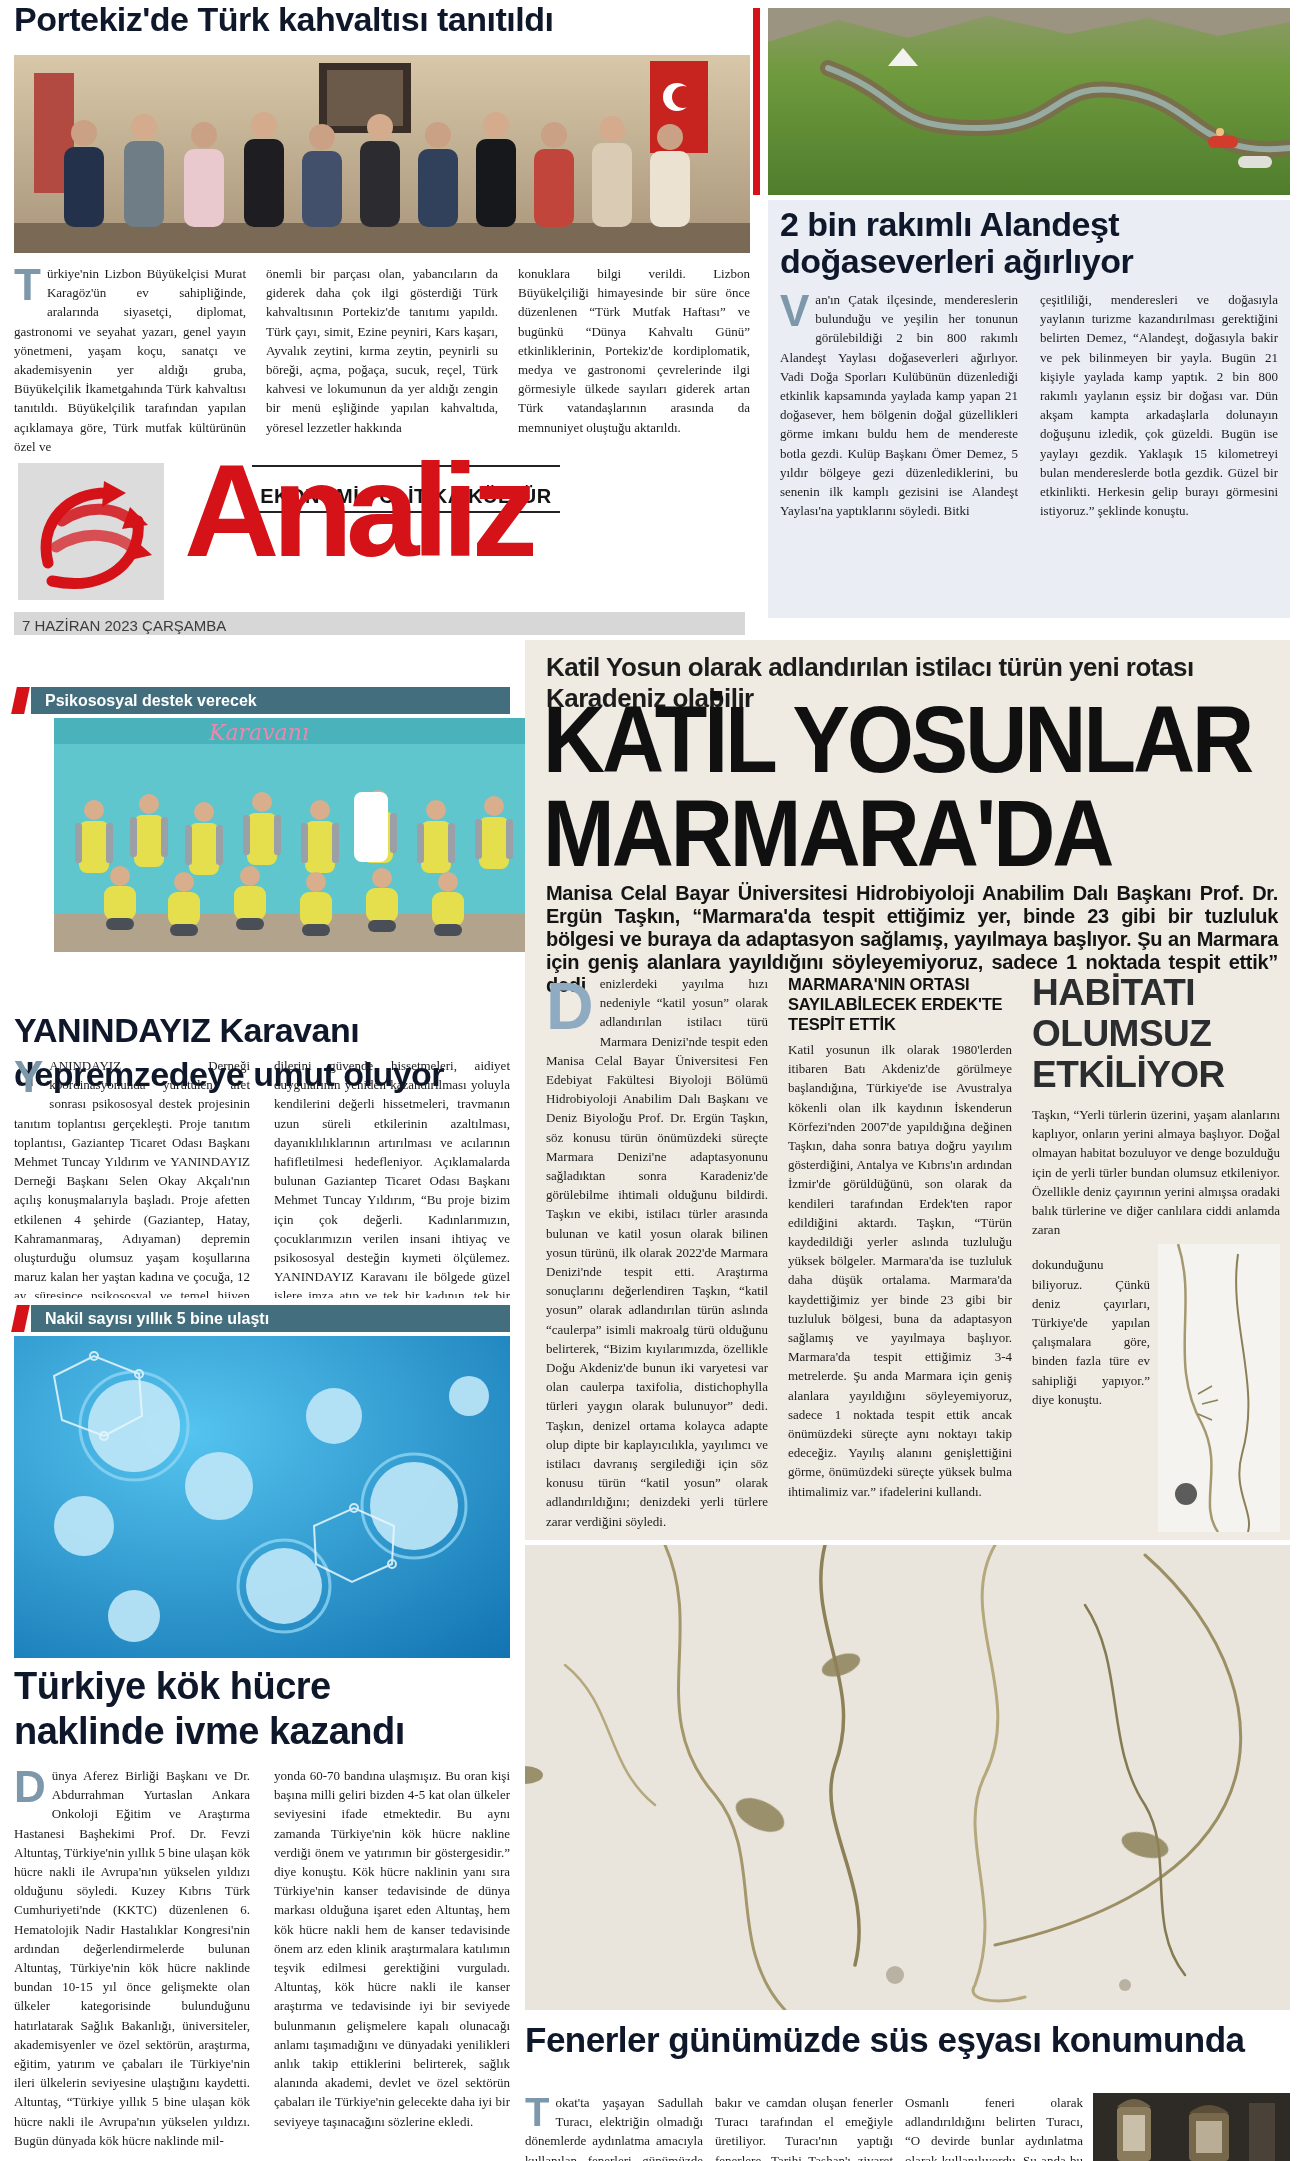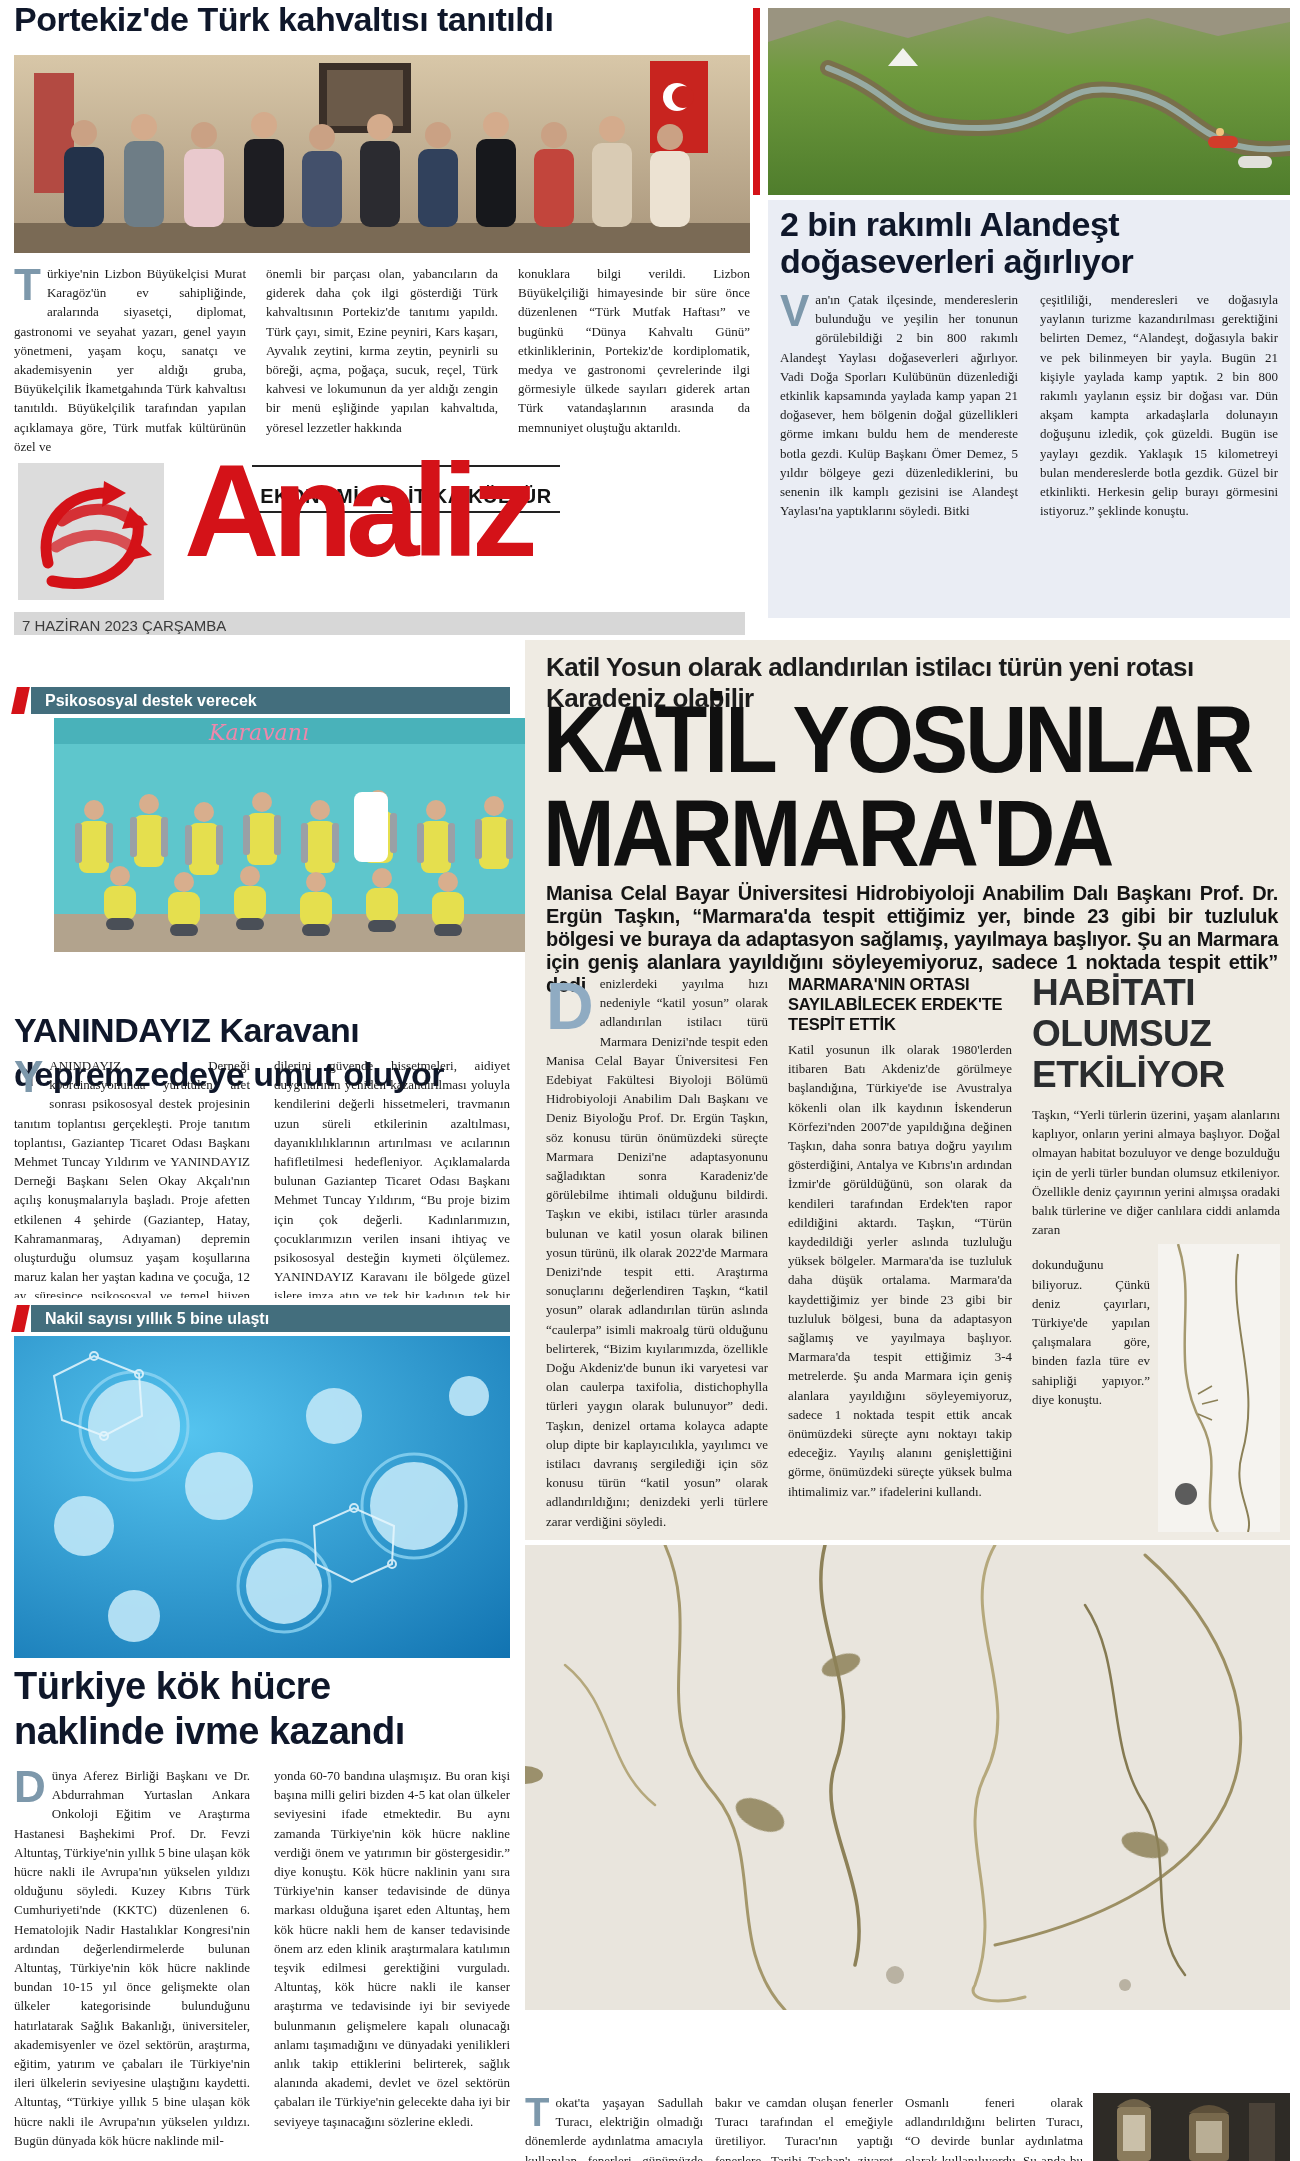--- a/index.html
+++ b/index.html
@@ -285,20 +285,21 @@
         <ellipse cx="235" cy="270" rx="26" ry="14" transform="rotate(25 235 270)"></ellipse>
         <ellipse cx="316" cy="120" rx="20" ry="10" transform="rotate(-20 316 120)"></ellipse>
         <ellipse cx="620" cy="300" rx="24" ry="12" transform="rotate(15 620 300)"></ellipse>
         <ellipse cx="470,0" cy="230" rx="18" ry="9"></ellipse>
       </g>
       <circle cx="370" cy="430" r="9" fill="#b9b2a2"></circle>
       <circle cx="600" cy="440" r="6" fill="#b9b2a2"></circle>
     </svg>
   </div>
 
+  <div class="abs hl" style="left:525px;top:2022px;width:765px;font-size:35px;">Fenerler günümüzde süs eşyası konumunda</div>
 
   <div class="col" style="left:525px;top:2093px;width:178px;height:68px;">
     <span class="dc" style="font-size:40px;">T</span><span>okat'ta yaşayan Sadullah Turacı, elektriğin olmadığı dönemlerde aydınlatma amacıyla kullanılan fenerleri günümüzde süs eşyası olarak üretiyor. Selçuklu ve Osmanlı dönemlerinde sokaklarda aydınlatma aracı olarak kullanılan veya karanlıkta insanların yanlarına aldığı fenerler, günümüzde Tokat'ta yaşayan Sadullah Turacı'nın elinde süs eşyasına dönüşüyor. Emekliliğinin ardından Tarihi Taşhan'daki mütevazı atölyesinde bir taraftan radyo tamirciliği yapan Turacı, bir taraftan da unutulmaya yüz tutmuş fenerlerin yapımını sürdürüyor. Saç,</span>
   </div>
   <div class="col" style="left:715px;top:2093px;width:178px;height:68px;">bakır ve camdan oluşan fenerler Turacı tarafından el emeğiyle üretiliyor. Turacı'nın yaptığı fenerlere, Tarihi Taşhan'ı ziyaret eden turistler rağbet gösteriyor. Turacı, asıl mesleğinin elektronik alet tamirciliği olduğunu, yaptığı fenerlerle eski zamanları canlandırmaya çalıştığını söyledi. Bunların</div>
   <div class="col" style="left:905px;top:2093px;width:178px;height:68px;">Osmanlı feneri olarak adlandırıldığını belirten Turacı, “O devirde bunlar aydınlatma olarak kullanılıyordu. Şu anda bu meslekle Türkiye genelinde uğraşan yok. Tokat'ta da sadece ben yapıyorum. Bunu para kazanmak için değil, sevdiğim için yapıyorum.” dedi.</div>
 
   <div class="photo" style="left:1093px;top:2093px;width:197px;height:68px;">
     <svg width="197" height="68" xmlns="http://www.w3.org/2000/svg">
       <rect width="197" height="68" fill="#2e2b26"></rect>

